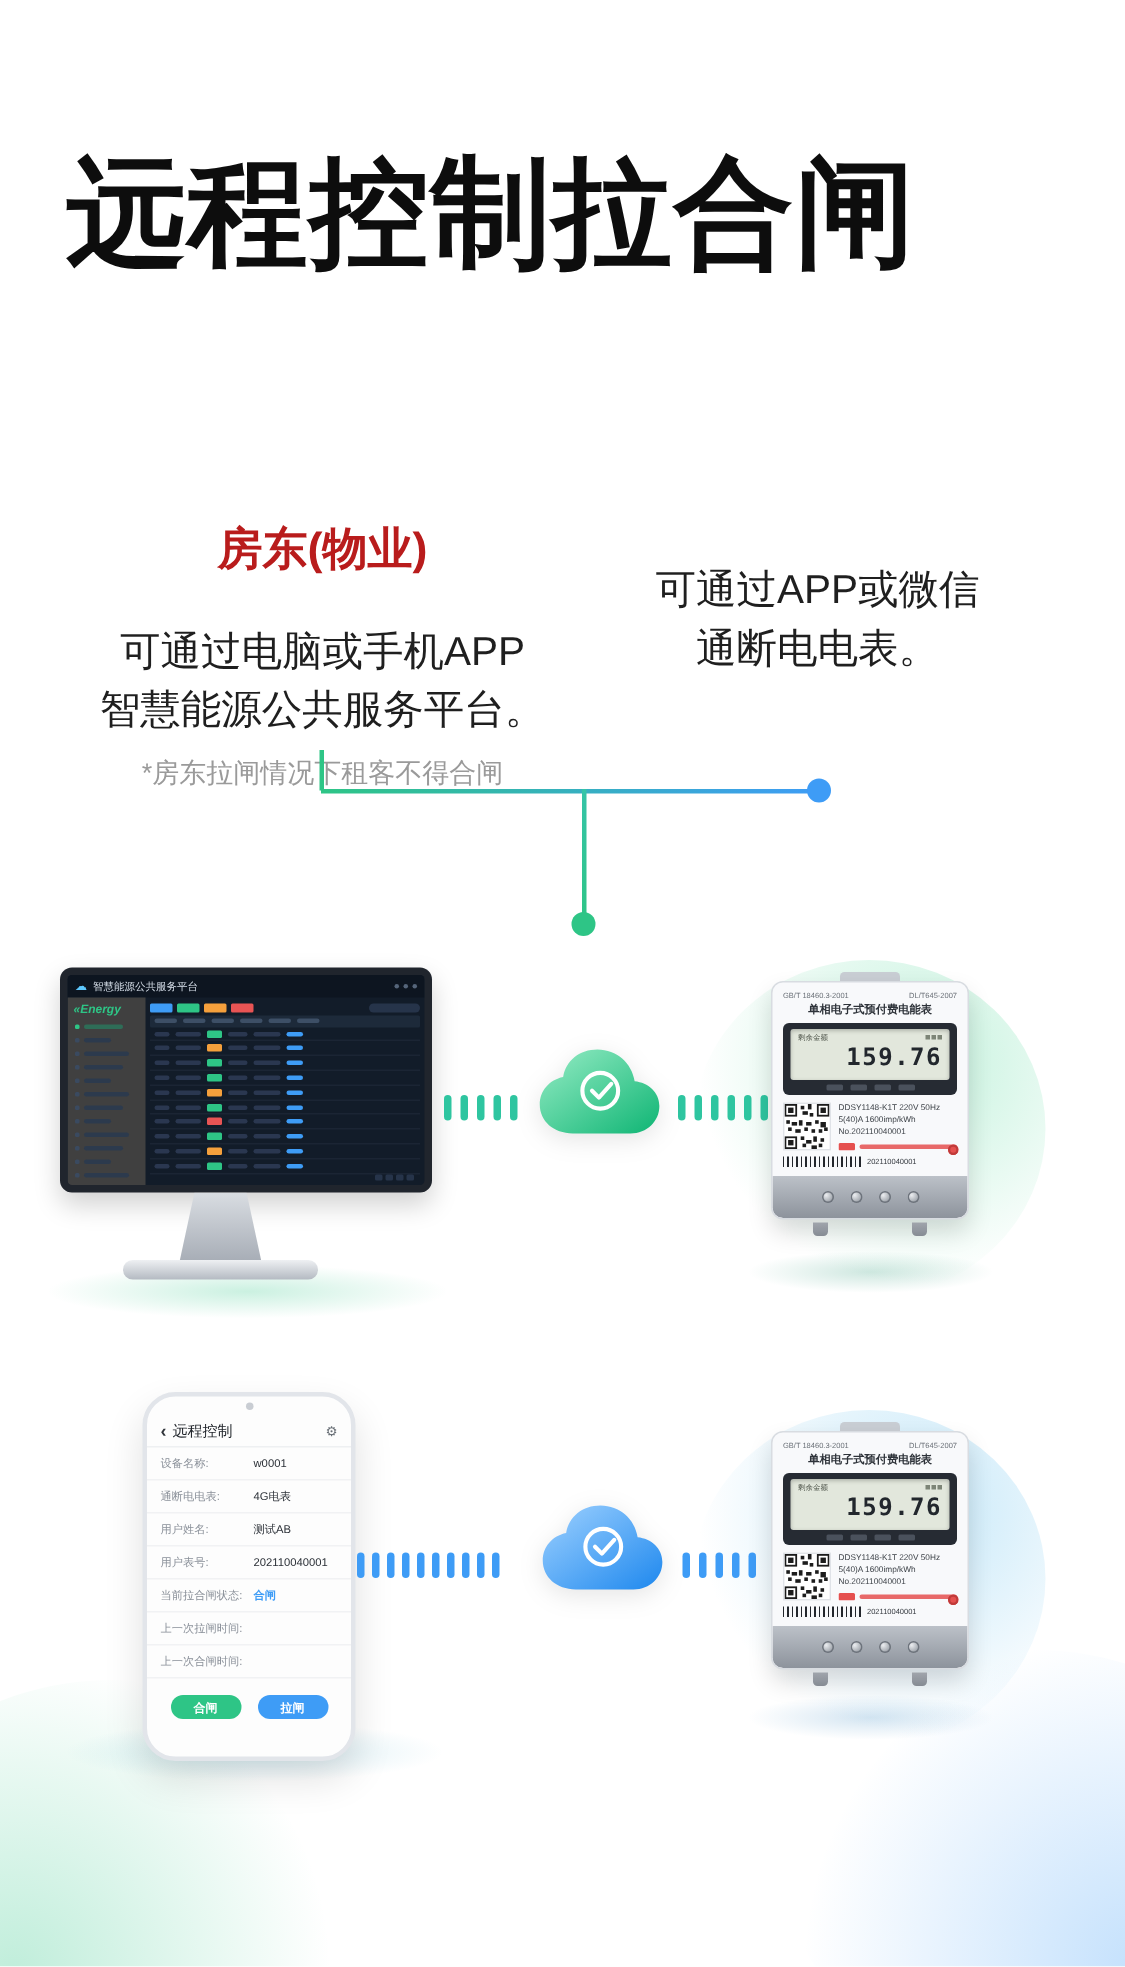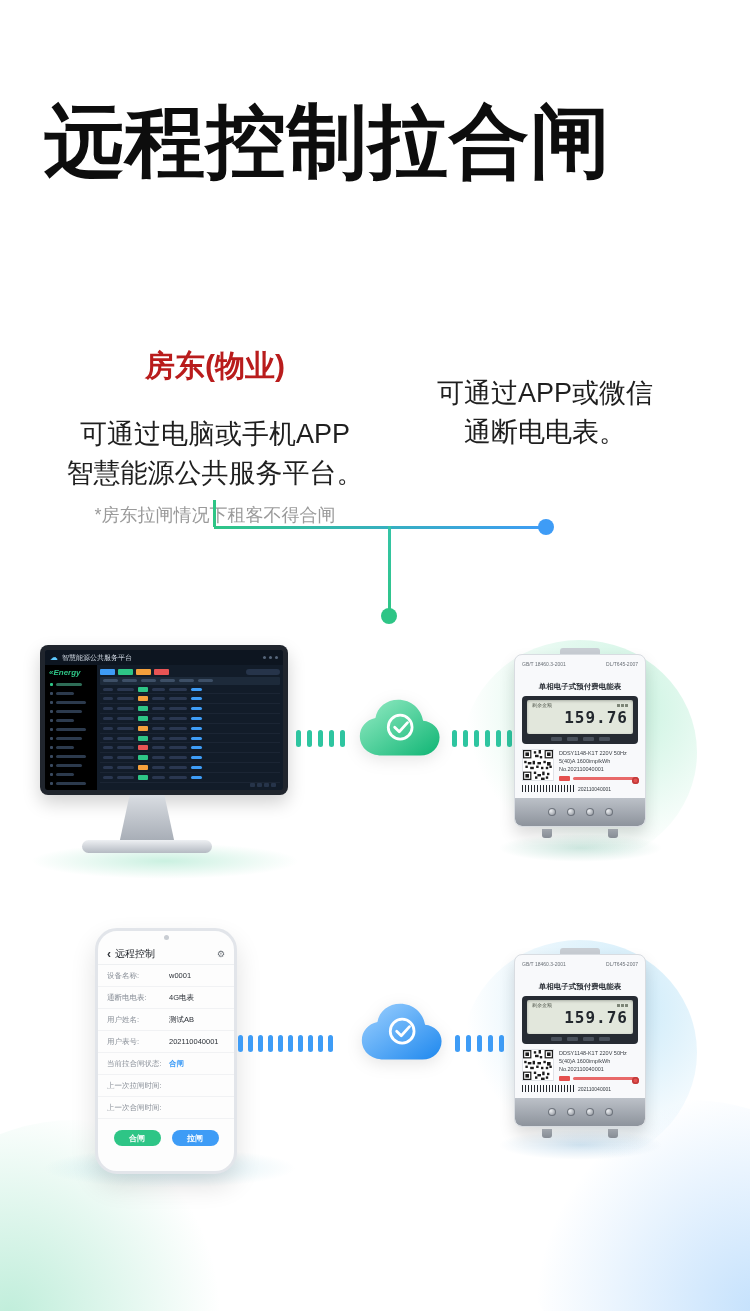--- a/index.html
+++ b/index.html
@@ -46,21 +46,21 @@
   
   .monitor{left:40px;top:645px;width:248px;}
   .bezel{width:248px;height:150px;background:#20252d;border-radius:8px;padding:5px;box-sizing:border-box;box-shadow:0 8px 18px rgba(0,0,0,.18);}
   .screen{width:100%;height:100%;background:#121c29;border-radius:3px;overflow:hidden;display:flex;flex-direction:column;}
   .nav{height:15px;background:#0d1520;display:flex;align-items:center;gap:4px;padding:0 5px;flex:none;}
   .nav .cloudglyph{color:#5ec9ff;font-size:8px;line-height:8px;}
   .nav .ptitle{color:#d6dee8;font-size:7px;white-space:nowrap;}
   .nav .navdots{margin-left:auto;display:flex;gap:3px;}
   .nav .navdots i{width:3px;height:3px;border-radius:50%;background:#55657a;}
   .scr-body{flex:1;display:flex;min-height:0;}
-  .sidebar{width:52px;background:#000000;padding:2px 0;flex:none;}
+  .sidebar{width:52px;background:#404040;padding:2px 0;flex:none;}
   .sb-logo{color:#2ec586;font-size:8px;font-weight:700;font-style:italic;padding:1px 4px 3px;white-space:nowrap;}
   .sb-item{height:9px;display:flex;align-items:center;gap:3px;padding:0 5px;}
   .sb-item i{width:3px;height:3px;background:#3a4a60;border-radius:1px;flex:none;}
   .sb-item s{height:3px;background:#2c3a4d;border-radius:2px;width:26px;display:block;}
   .sb-item:nth-child(3n) s{width:18px;}
   .sb-item:nth-child(3n+1) s{width:30px;}
   .sb-item.active i{background:#2ec586;}
   .sb-item.active s{background:#2e6d57;}
   .main{flex:1;padding:2px 3px;display:flex;flex-direction:column;min-width:0;}
   .toolbar{height:11px;display:flex;align-items:center;gap:3px;}
@@ -97,21 +97,21 @@
   .cloud1{left:358px;top:698px;}
   .cloud2{left:360px;top:1002px;}
 
   
   .meter{width:132px;}
   .meter1{left:514px;top:648px;}
   .meter2{left:514px;top:948px;}
   .m-mount{width:40px;height:8px;background:#c9ced4;border-radius:3px 3px 0 0;margin:0 auto -2px;}
   .m-body{position:relative;background:#f8f9fb;border:1px solid #d8dce1;border-radius:8px;box-shadow:0 8px 16px rgba(0,0,0,.14);padding:6px 7px 0;box-sizing:border-box;overflow:hidden;}
   .m-stds{display:flex;justify-content:space-between;font-size:5px;color:#6a7077;white-space:nowrap;}
-  .m-name{margin-top:15px;text-align:center;font-size:7.5px;font-weight:700;color:#2e333a;white-space:nowrap;}
+  .m-name{margin-top:1px;text-align:center;font-size:7.5px;font-weight:700;color:#2e333a;white-space:nowrap;}
   .lcd-frame{margin-top:4px;background:#262b33;border-radius:4px;padding:4px 5px 3px;}
   .lcd{background:#e2e7dc;border-radius:2px;height:34px;padding:2px 5px;box-sizing:border-box;box-shadow:inset 0 1px 3px rgba(0,0,0,.25);}
   .lcd-top{display:flex;align-items:center;}
   .lcd-label{font-size:5px;color:#4c5248;}
   .lcd-ticks{margin-left:auto;display:flex;gap:1px;}
   .lcd-ticks i{width:3px;height:3px;background:#7d8577;}
   .lcd-val{text-align:right;font-family:"DejaVu Sans Mono",monospace;font-weight:700;font-size:16px;letter-spacing:1px;color:#22272d;line-height:20px;}
   .m-btns{display:flex;justify-content:center;gap:5px;margin-top:3px;}
   .m-btns i{width:11px;height:4px;background:#4a515c;border-radius:1px;}
   .m-info{display:flex;gap:5px;margin-top:5px;}

